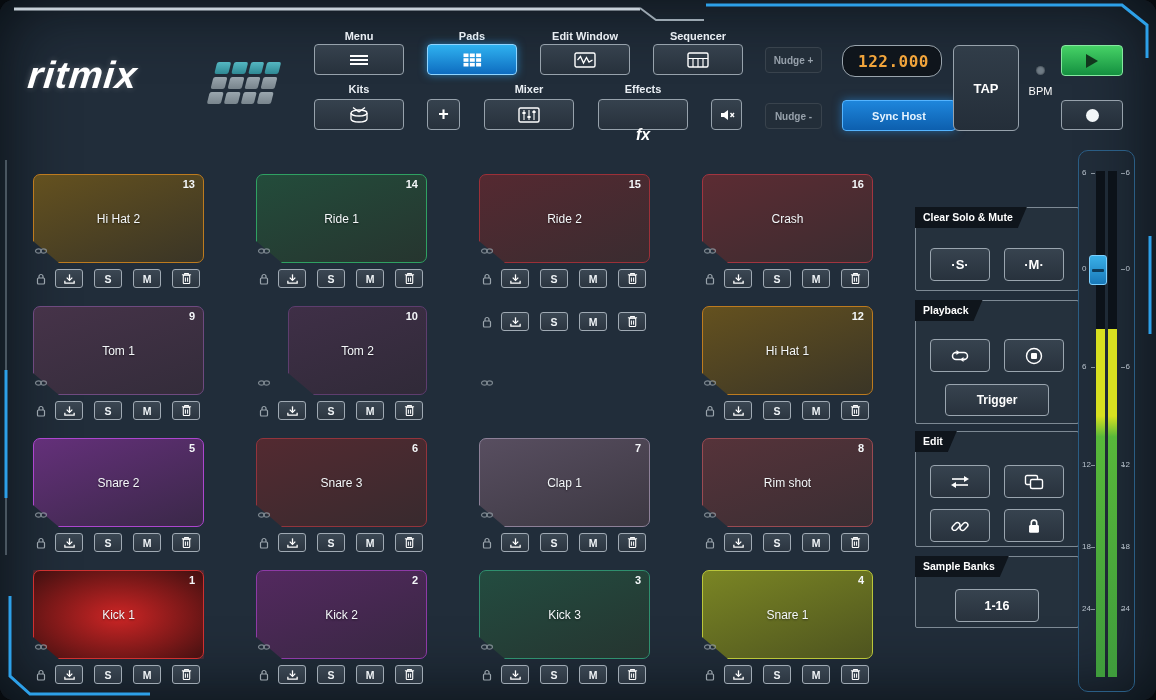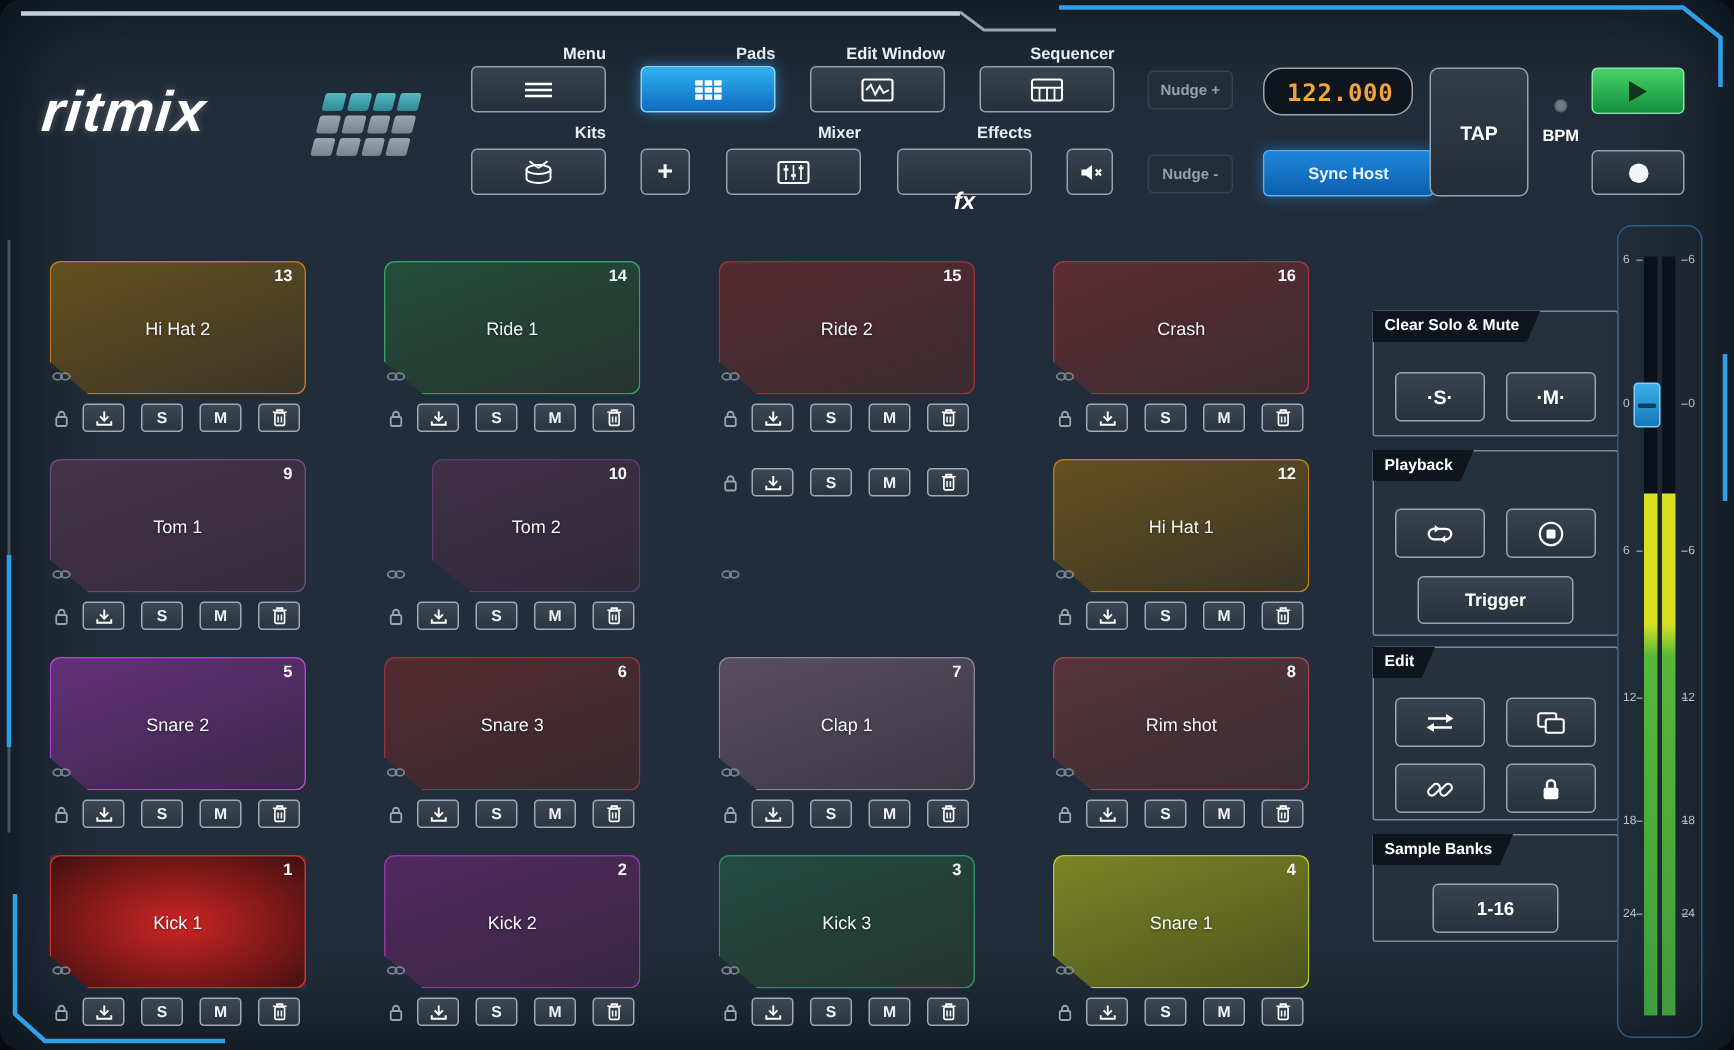--- a/index.html
+++ b/index.html
@@ -10,21 +10,21 @@
   .layer{position:absolute;inset:0;z-index:2;}
 
   
   .logo-text{position:absolute;left:28px;top:54px;font-size:38px;font-weight:bold;font-style:italic;
     color:#ffffff;letter-spacing:1px;transform:skewX(-6deg);text-shadow:0 0 6px rgba(255,255,255,.25);}
   .logo-icon{position:absolute;left:212px;top:62px;width:64px;height:42px;transform:skewX(-14deg);
     display:grid;grid-template-columns:repeat(4,1fr);grid-template-rows:repeat(3,1fr);gap:3px;}
   .logo-icon i{border-radius:2px;background:linear-gradient(#9aa6ae,#78848c);}
   .logo-icon i.t{background:linear-gradient(#55b7c2,#2f8994);}
 
-  .hlabel{position:absolute;width:90px;text-align:right;font-size:11px;font-weight:bold;color:#e9eef3;}
+  .hlabel{position:absolute;width:90px;text-align:center;font-size:11px;font-weight:bold;color:#e9eef3;}
   .hbtn{position:absolute;box-sizing:border-box;display:flex;align-items:center;justify-content:center;
     background:linear-gradient(#36424e,#27313c);border:1px solid #97a2ac;border-radius:4px;color:#fff;}
   .hbtn.blue{background:linear-gradient(#2fb2f0,#0e6cc0);border-color:#8fd4ff;
     box-shadow:0 0 9px rgba(45,160,232,.65);}
   .hbtn.dim{background:#232e39;border-color:#39434d;color:#97a1ab;font-size:10px;font-weight:bold;}
   .fx-text{font-style:italic;font-weight:bold;font-size:16px;color:#fff;margin-top:41px;}
   .plus-text{font-size:18px;font-weight:bold;color:#fff;}
 
   .bpm-display{position:absolute;left:842px;top:45px;width:100px;height:32px;box-sizing:border-box;
     border:1px solid #9aa5ae;border-radius:13px;background:#0f151c;display:flex;align-items:center;
@@ -34,21 +34,21 @@
   .sync-btn{position:absolute;left:842px;top:100px;width:114px;height:31px;box-sizing:border-box;
     background:linear-gradient(#1e86dc,#0d5fae);border:1px solid #54b4ff;border-radius:4px;
     box-shadow:0 0 10px rgba(40,150,240,.55);display:flex;align-items:center;justify-content:center;
     color:#e6f4ff;font-size:11px;font-weight:bold;}
   .tap-btn{position:absolute;left:953px;top:45px;width:66px;height:86px;box-sizing:border-box;
     background:linear-gradient(#313d49,#242e39);border:1px solid #97a2ac;border-radius:6px;
     display:flex;align-items:center;justify-content:center;color:#fff;font-size:13px;font-weight:bold;}
   .led{position:absolute;left:1036px;top:66px;width:9px;height:9px;border-radius:50%;
     background:#707c86;box-shadow:inset 0 0 2px #1a222b;}
   .bpm-label{position:absolute;left:1024px;top:85px;width:33px;text-align:center;
-    font-size:11px;font-weight:bold;color:#fff;}
+    font-size:11px;font-weight:normal;color:#fff;}
   .play-btn{position:absolute;left:1061px;top:45px;width:62px;height:31px;box-sizing:border-box;
     background:linear-gradient(#46d266,#149040);border:1px solid #86e8a0;border-radius:4px;
     display:flex;align-items:center;justify-content:center;}
   .play-tri{width:0;height:0;border-left:12px solid #11361d;border-top:7px solid transparent;
     border-bottom:7px solid transparent;}
   .rec-btn{position:absolute;left:1061px;top:100px;width:62px;height:30px;box-sizing:border-box;
     background:linear-gradient(#313d49,#242e39);border:1px solid #97a2ac;border-radius:4px;
     display:flex;align-items:center;justify-content:center;}
   .rec-dot{width:13px;height:13px;border-radius:50%;background:#f2f6f8;}
 

